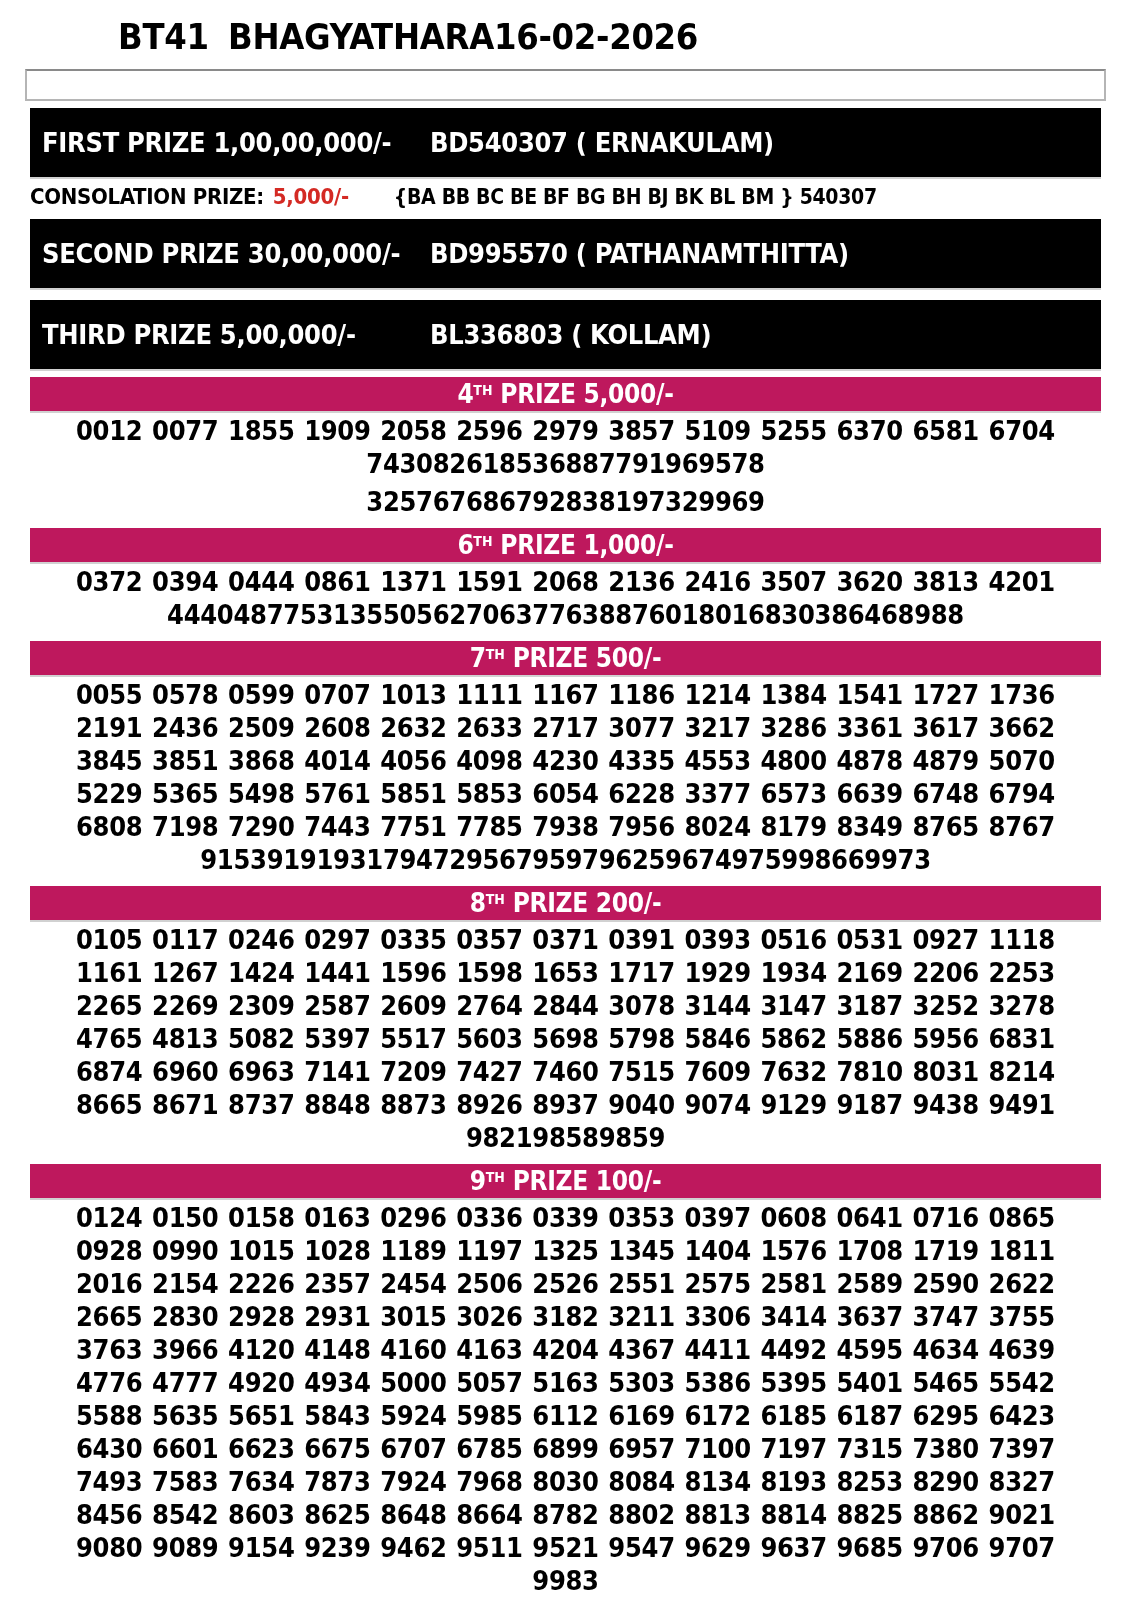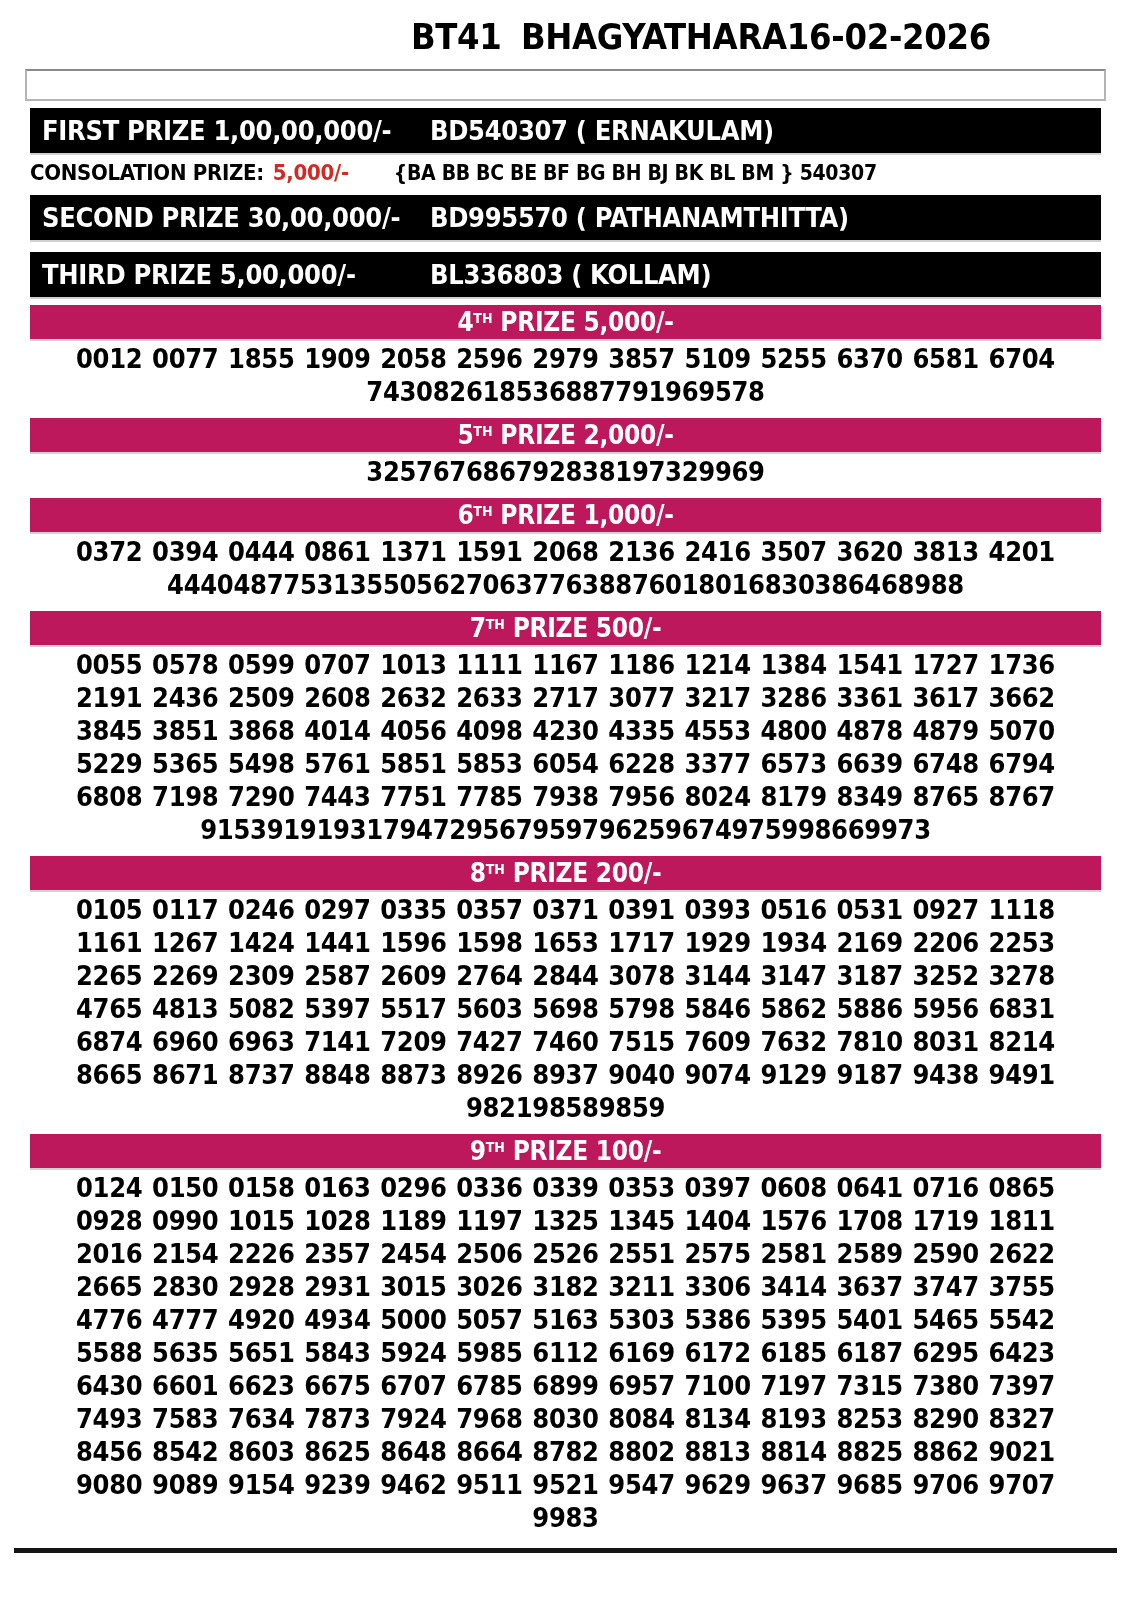--- a/index.html
+++ b/index.html
@@ -4,34 +4,34 @@
 <style>
   html,body{margin:0;padding:0;background:#ffffff;}
   .page{
     width:1131px;height:1600px;background:#fff;position:relative;
     font-family:"DejaVu Sans","Liberation Sans",sans-serif;
     font-stretch:condensed;font-weight:700;color:#000;overflow:hidden;
     letter-spacing:-0.3px;
   }
   
   .titlebar{
-    display:flex;align-items:baseline;justify-content:flex-end;
+    display:flex;align-items:baseline;justify-content:flex-start;
     padding:16px 140px 8px 118px;font-size:36px;
   }
   .titlebar .code{min-width:110px;}
   .titlebar .name{flex:0 0 auto;}
   .titlebar .date{min-width:200px;text-align:right;}
   .blank-box{
     margin:4px 25px 0 25px;height:28px;background:#fff;
     border:2px solid #b5b5b5;border-top:2px solid #8a8a8a;
   }
   
   .bar{
     background:#000;color:#fff;display:flex;align-items:center;
-    margin:7px 30px 0 30px;height:37px;font-size:27px;padding:4px 12px;
+    margin:7px 30px 0 30px;height:37px;font-size:27px;padding:16px 12px;
     box-shadow:0 2px 0 rgba(0,0,0,.18);
   }
   .bar .bar-label{flex:0 0 388px;white-space:nowrap;}
   .bar .bar-winner{flex:1;white-space:nowrap;}
   .bar.third{margin-top:12px;}
   
   .consolation{
     display:flex;align-items:center;margin:4px 30px 0 30px;height:31px;
     font-size:22px;gap:9px;white-space:nowrap;
   }
@@ -114,24 +114,20 @@
           <span class="num">8261</span>
           <span class="num">8536</span>
           <span class="num">8877</span>
           <span class="num">9196</span>
           <span class="num">9578</span>
         </div>
       </div>
   </section>
 
   <section class="tier">
-    <div class="band">
-      <span>5</span><sup>TH</sup>
-      <span>PRIZE 2,000/-</span>
-    </div>
     <div class="rows">
         <div class="num-row partial">
           <span class="num">3257</span>
           <span class="num">6768</span>
           <span class="num">6792</span>
           <span class="num">8381</span>
           <span class="num">9732</span>
           <span class="num">9969</span>
         </div>
       </div>
@@ -436,20 +432,35 @@
           <span class="num">3026</span>
           <span class="num">3182</span>
           <span class="num">3211</span>
           <span class="num">3306</span>
           <span class="num">3414</span>
           <span class="num">3637</span>
           <span class="num">3747</span>
           <span class="num">3755</span>
         </div>
         <div class="num-row full">
+          <span class="num">3763</span>
+          <span class="num">3966</span>
+          <span class="num">4120</span>
+          <span class="num">4148</span>
+          <span class="num">4160</span>
+          <span class="num">4163</span>
+          <span class="num">4204</span>
+          <span class="num">4367</span>
+          <span class="num">4411</span>
+          <span class="num">4492</span>
+          <span class="num">4595</span>
+          <span class="num">4634</span>
+          <span class="num">4639</span>
+        </div>
+        <div class="num-row full">
           <span class="num">4776</span>
           <span class="num">4777</span>
           <span class="num">4920</span>
           <span class="num">4934</span>
           <span class="num">5000</span>
           <span class="num">5057</span>
           <span class="num">5163</span>
           <span class="num">5303</span>
           <span class="num">5386</span>
           <span class="num">5395</span>

